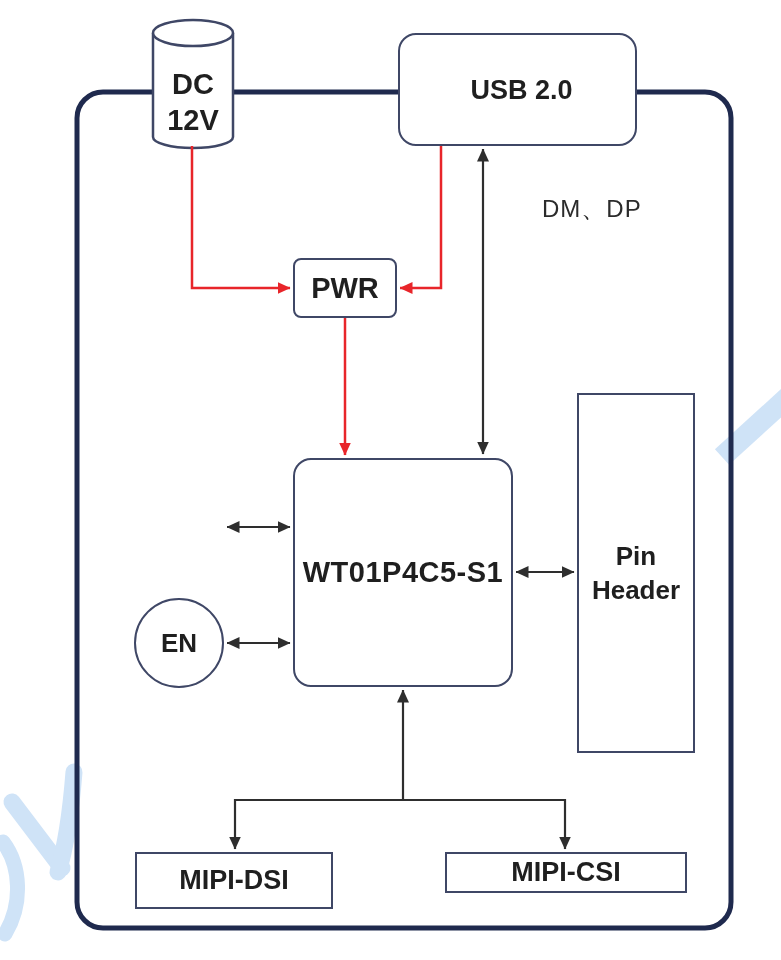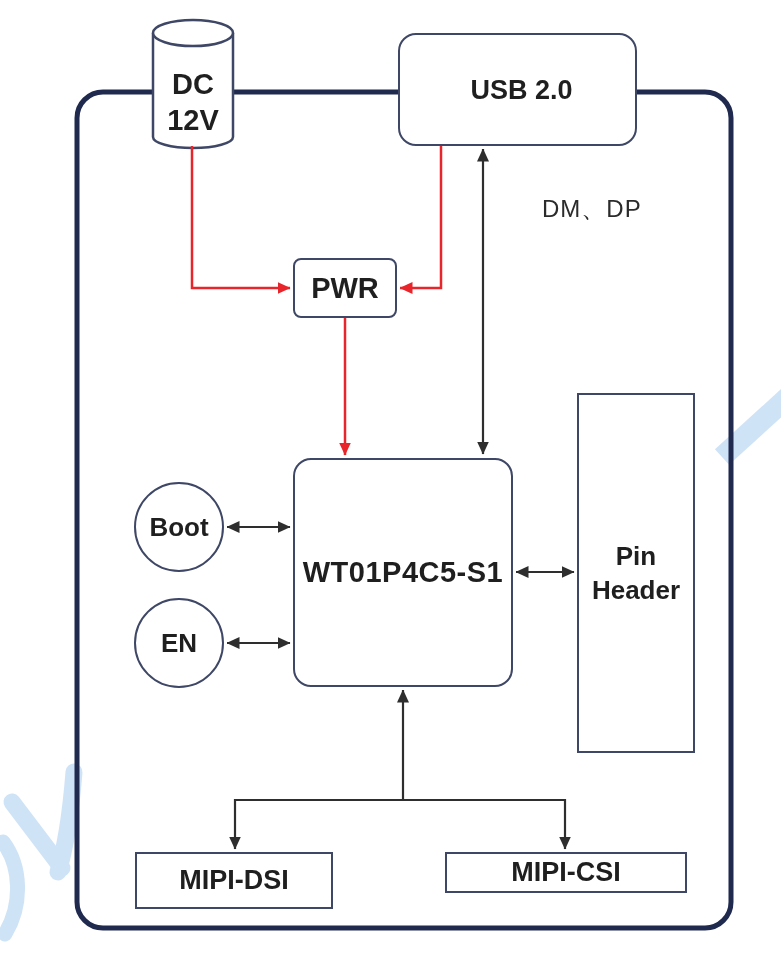--- a/index.html
+++ b/index.html
@@ -102,23 +102,20 @@
   <div class="edge-label">DM、DP</div>
 
   <div class="node pwr-box">
     <div>PWR</div>
   </div>
 
   <div class="node chip-box">
     <div>WT01P4C5-S1</div>
   </div>
 
-  <div class="node circle boot-circle">
-    <div>Boot</div>
-  </div>
 
   <div class="node circle en-circle">
     <div>EN</div>
   </div>
 
   <div class="node pin-header-box">
     <div>Pin</div>
     <div>Header</div>
   </div>
 

